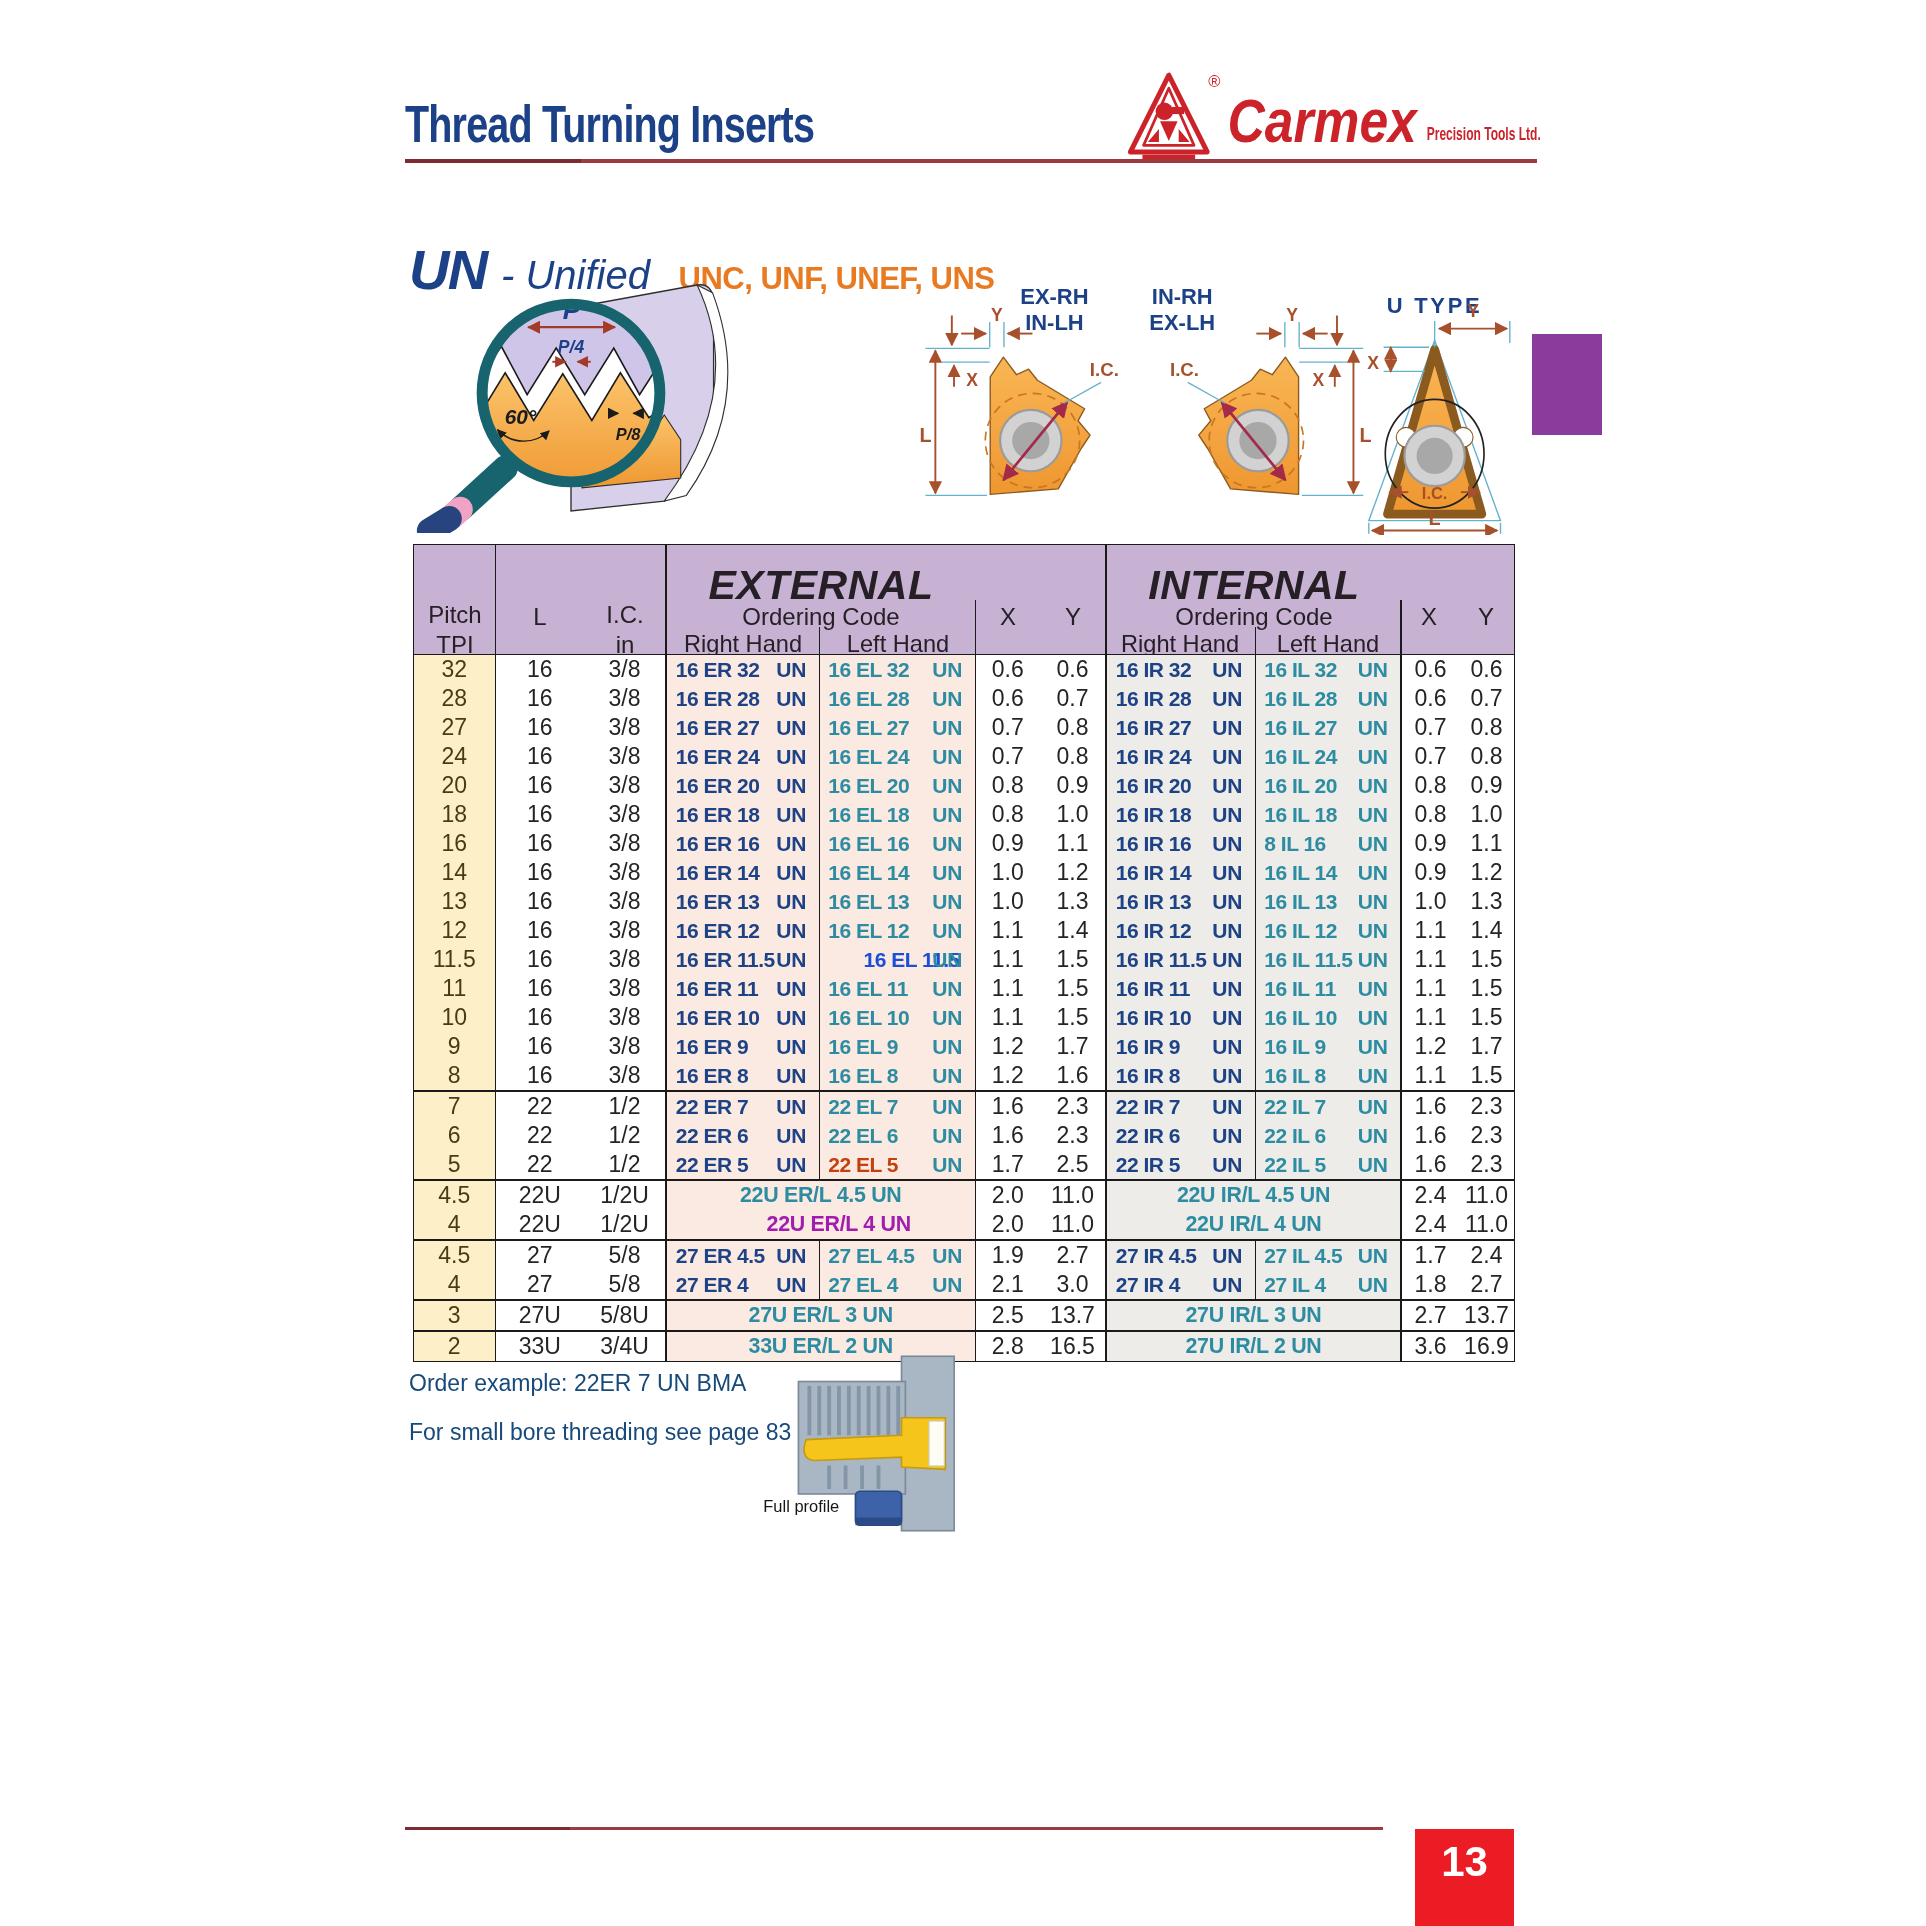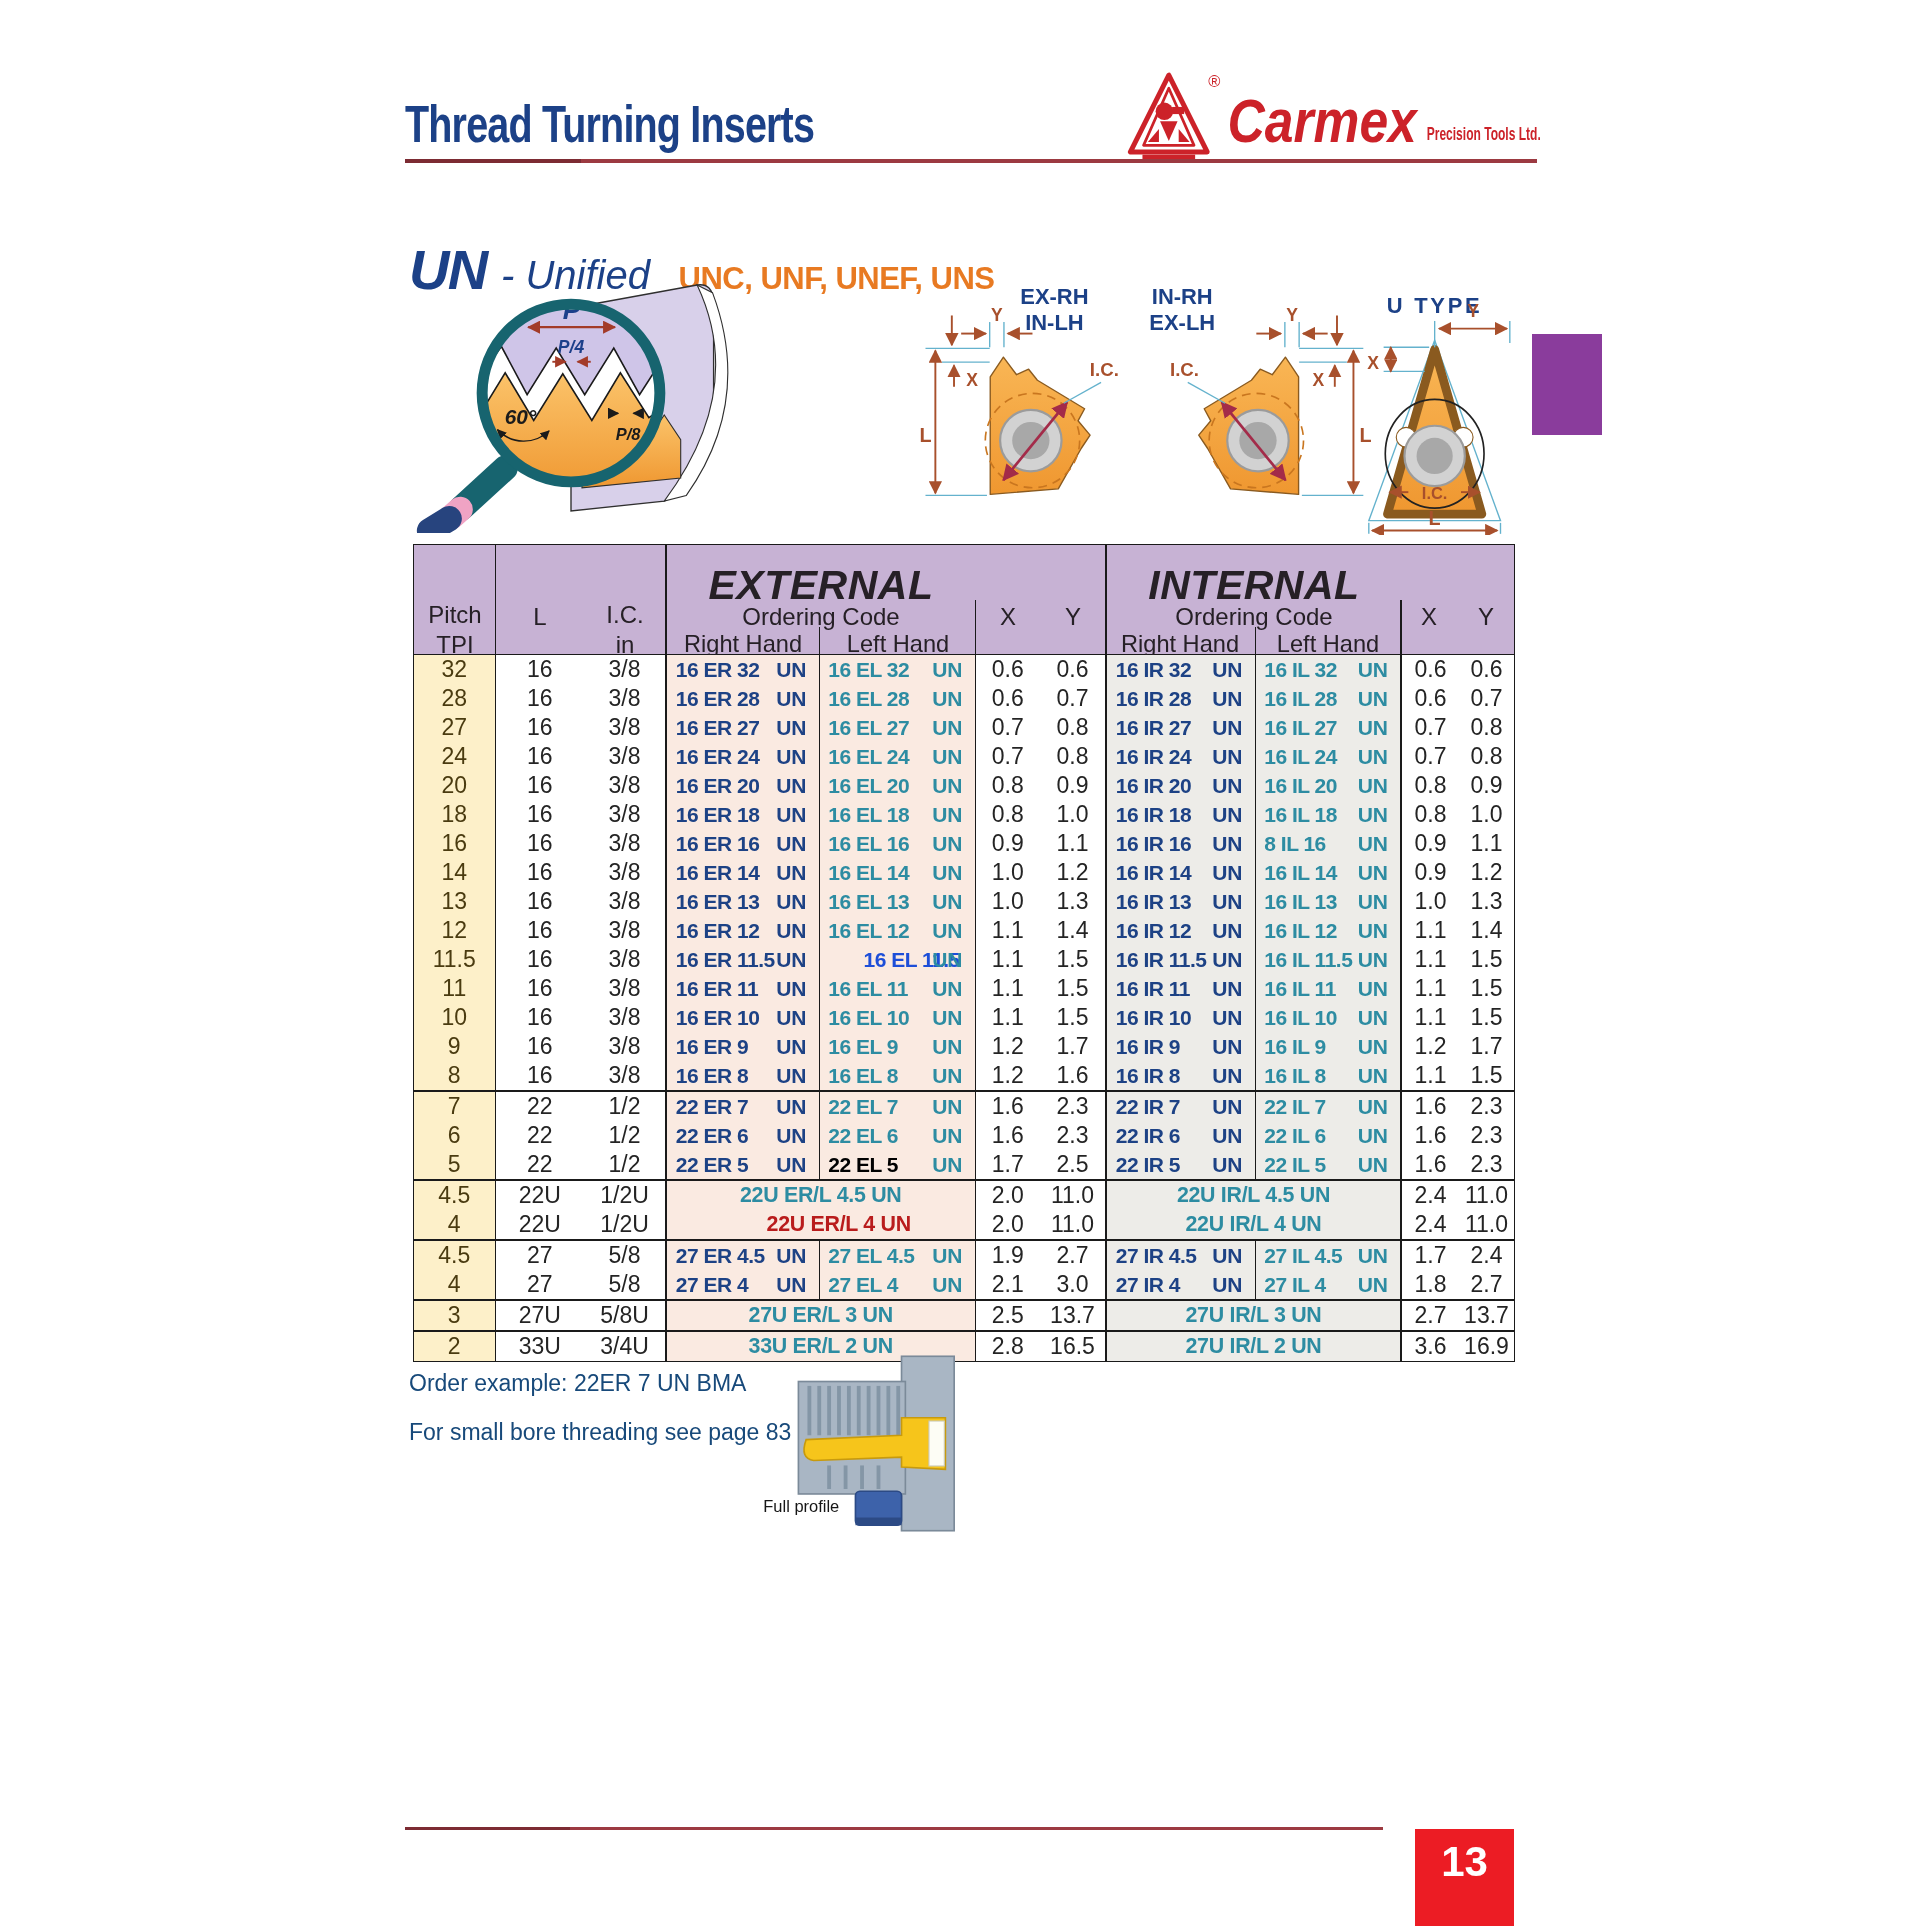--- a/index.html
+++ b/index.html
@@ -485,21 +485,21 @@
             <td class="bg-int bl4 codecell"><span class="cb" style="color: rgb(29, 66, 133);">22 IR 6</span><span class="cu" style="color: rgb(29, 66, 133);">UN</span></td>
             <td class="bg-int bl2 codecell"><span class="cb" style="color: rgb(45, 140, 162);">22 IL 6</span><span class="cu" style="color: rgb(45, 140, 162);">UN</span></td>
             <td class="bl4">1.6</td>
             <td>2.3</td>
           </tr>
           <tr class="ge">
             <td class="c-pitch">5</td>
             <td class="bl2">22</td>
             <td>1/2</td>
             <td class="bg-ext bl4 codecell"><span class="cb" style="color: rgb(29, 66, 133);">22 ER 5</span><span class="cu" style="color: rgb(29, 66, 133);">UN</span></td>
-            <td class="bg-ext bl2 codecell"><span class="cb" style="color: #000000;">22 EL 5</span><span class="cu" style="color: rgb(45, 140, 162);">UN</span></td>
+            <td class="bg-ext bl2 codecell"><span class="cb" style="color: #c2410c;">22 EL 5</span><span class="cu" style="color: rgb(45, 140, 162);">UN</span></td>
             <td class="bl2">1.7</td>
             <td>2.5</td>
             <td class="bg-int bl4 codecell"><span class="cb" style="color: rgb(29, 66, 133);">22 IR 5</span><span class="cu" style="color: rgb(29, 66, 133);">UN</span></td>
             <td class="bg-int bl2 codecell"><span class="cb" style="color: rgb(45, 140, 162);">22 IL 5</span><span class="cu" style="color: rgb(45, 140, 162);">UN</span></td>
             <td class="bl4">1.6</td>
             <td>2.3</td>
           </tr>
           <tr>
             <td class="c-pitch">4.5</td>
             <td class="bl2">22U</td>
@@ -508,21 +508,21 @@
             <td class="bl2">2.0</td>
             <td>11.0</td>
             <td class="bg-int bl4 mg" colspan="2" style="color: rgb(45, 140, 162);">22U IR/L 4.5 UN</td>
             <td class="bl4">2.4</td>
             <td>11.0</td>
           </tr>
           <tr class="ge">
             <td class="c-pitch">4</td>
             <td class="bl2">22U</td>
             <td>1/2U</td>
-            <td class="bg-ext bl4 mg" colspan="2" style="color: #b91c1c; padding-left: 36px;">22U ER/L 4 UN</td>
+            <td class="bg-ext bl4 mg" colspan="2" style="color: #a21caf; padding-left: 36px;">22U ER/L 4 UN</td>
             <td class="bl2">2.0</td>
             <td>11.0</td>
             <td class="bg-int bl4 mg" colspan="2" style="color: rgb(45, 140, 162);">22U IR/L 4 UN</td>
             <td class="bl4">2.4</td>
             <td>11.0</td>
           </tr>
           <tr>
             <td class="c-pitch">4.5</td>
             <td class="bl2">27</td>
             <td>5/8</td>

